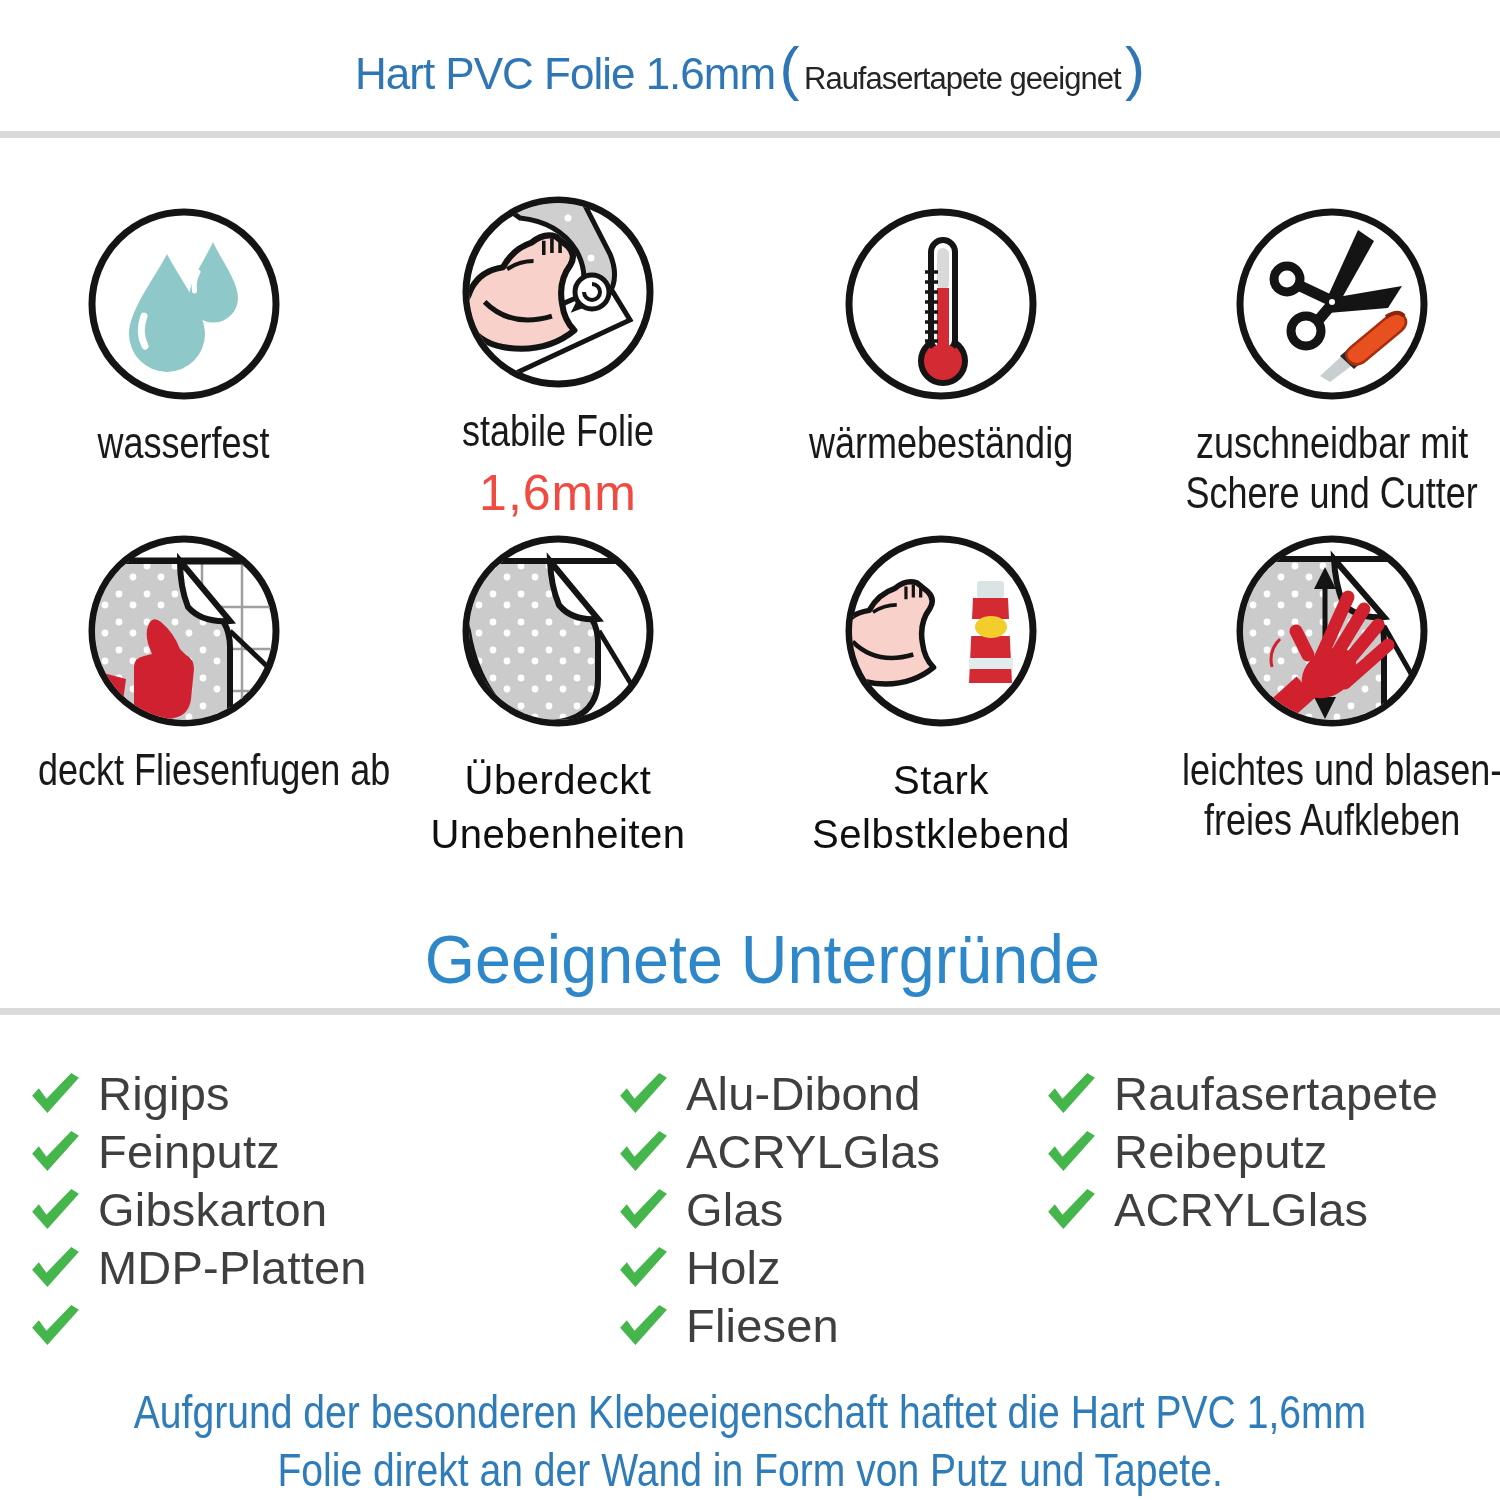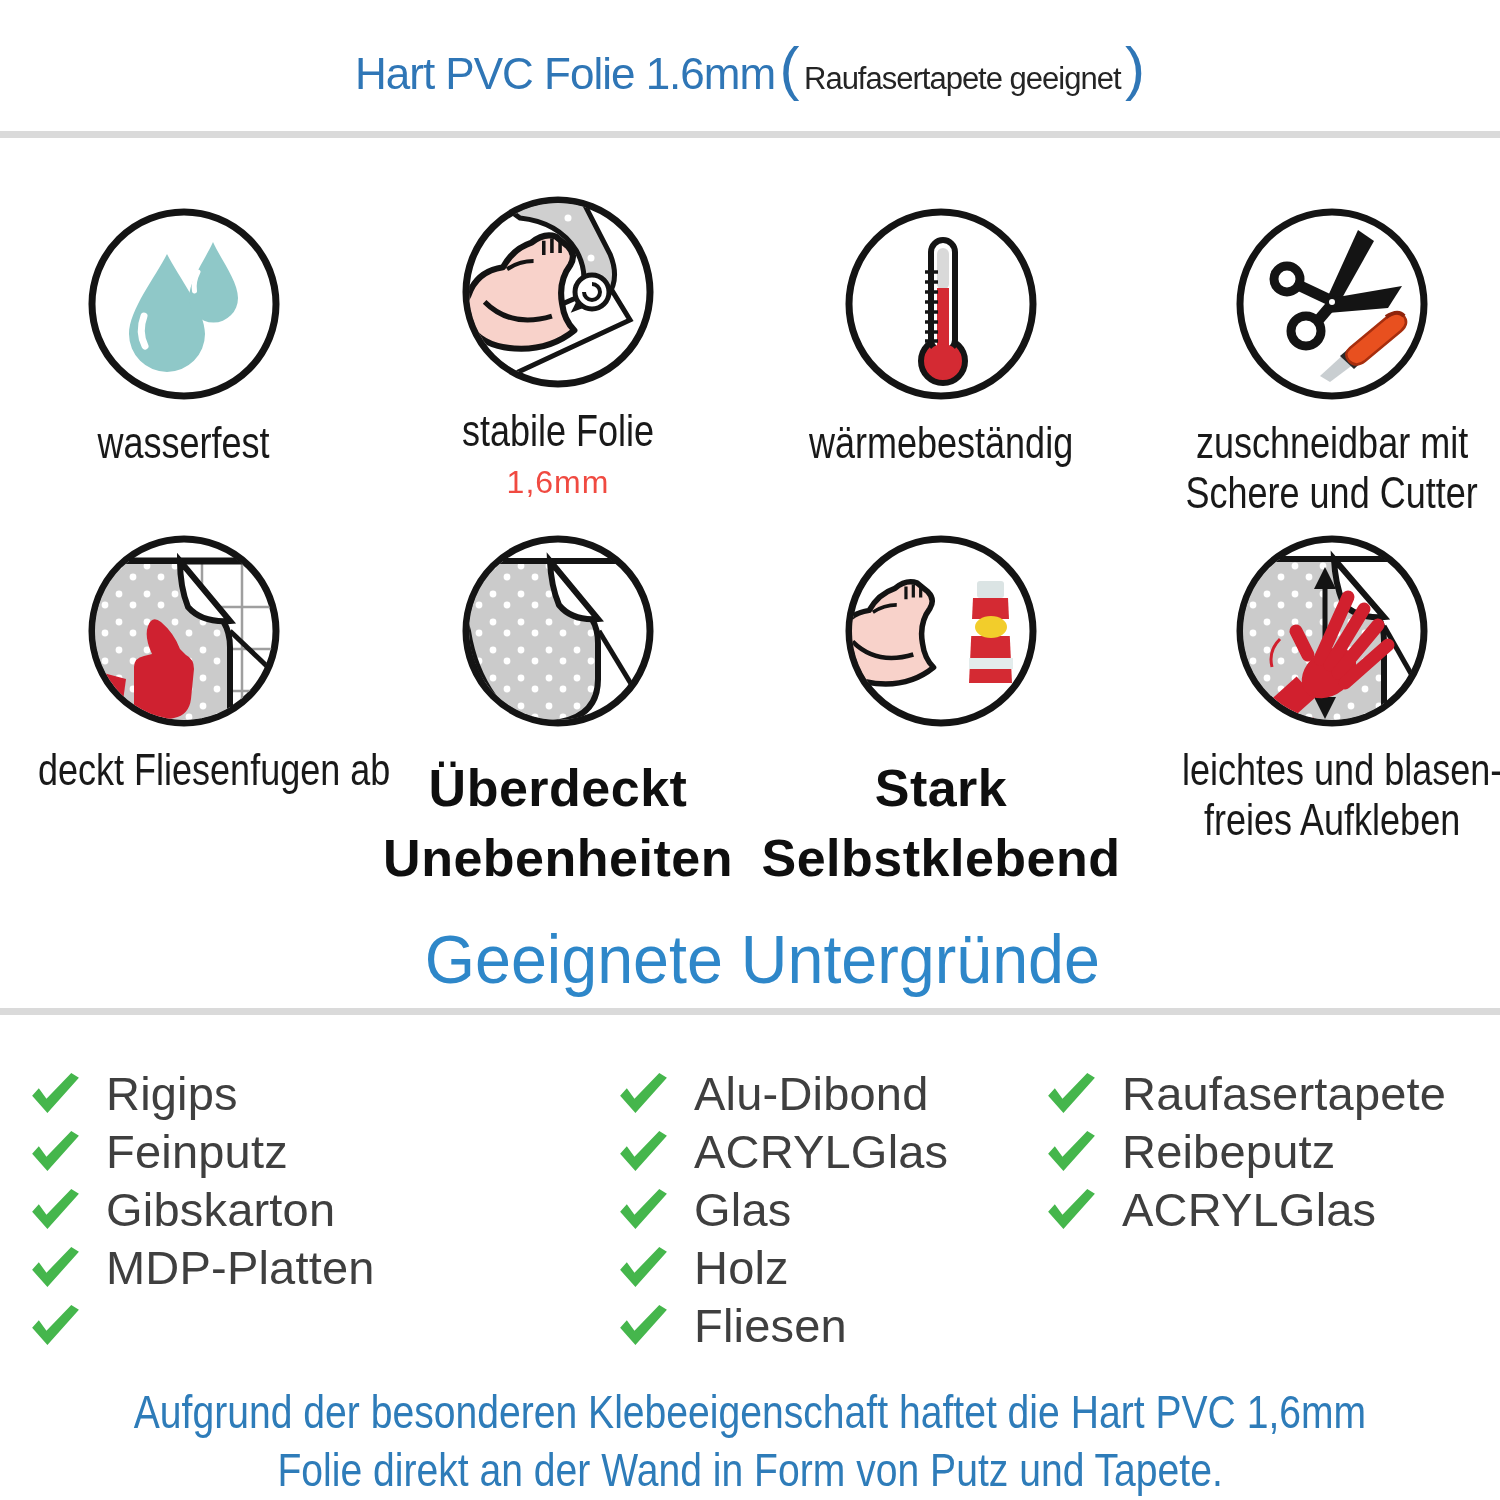--- a/index.html
+++ b/index.html
@@ -13,31 +13,31 @@
   .hdr .p{font-size:60px;color:#2f76b6;}
   .hdr .s{font-size:31px;color:#242424;letter-spacing:-1px;}
   .divider{position:absolute;left:0;width:1500px;height:7px;background:#dadada;}
   
   .feature{position:absolute;width:380px;text-align:center;}
   .circ{width:200px;height:200px;margin:0 auto;}
   .circ svg{display:block;}
   .flabel{margin-top:14px;font-size:45px;color:#191919;line-height:1.12;}
   .cond{display:inline-block;transform:scaleX(0.8);white-space:nowrap;}
   .flabel.altwrap{margin-top:22px;}
-  .alt{font-size:52px;font-weight:700;color:#0f0f0f;letter-spacing:0.5px;line-height:1.35;}
-  .fnote{margin-top:8px;font-size:32px;color:#f04a41;letter-spacing:1px;}
+  .alt{font-size:40px;font-weight:400;color:#0f0f0f;letter-spacing:0.5px;line-height:1.35;}
+  .fnote{margin-top:8px;font-size:50px;color:#f04a41;letter-spacing:1px;}
   #f0{left:-6px;top:204px}#f1{left:368px;top:192px}#f2{left:751px;top:204px}#f3{left:1142px;top:204px}
   #f4{left:-6px;top:531px}#f5{left:368px;top:531px}#f6{left:751px;top:531px}#f7{left:1142px;top:531px}
   
   .section-title{position:absolute;top:920px;left:0;width:100%;text-align:center;font-size:68px;color:#2e87c9;margin-left:12px;}
   .cond2{display:inline-block;transform:scaleX(0.95);white-space:nowrap;}
   
   .col{position:absolute;top:1064px;}
   #col1{left:30px}#col2{left:618px}#col3{left:1046px}
-  .item{display:flex;align-items:center;height:58px;gap:24px;text-align:right;}
+  .item{display:flex;align-items:center;height:58px;gap:16px;text-align:right;}
   .item .txt{font-size:47px;color:#3f3f3f;letter-spacing:0.2px;white-space:nowrap;}
   .chk{width:52px;height:42px;flex:0 0 auto;}
   
   .footer{position:absolute;top:1384px;left:0;width:100%;text-align:center;
           color:#2e7cb9;font-size:46px;line-height:1.26;}
   .hiddefs{position:absolute;width:0;height:0;overflow:hidden;}
 </style>
 </head>
 <body>
 

